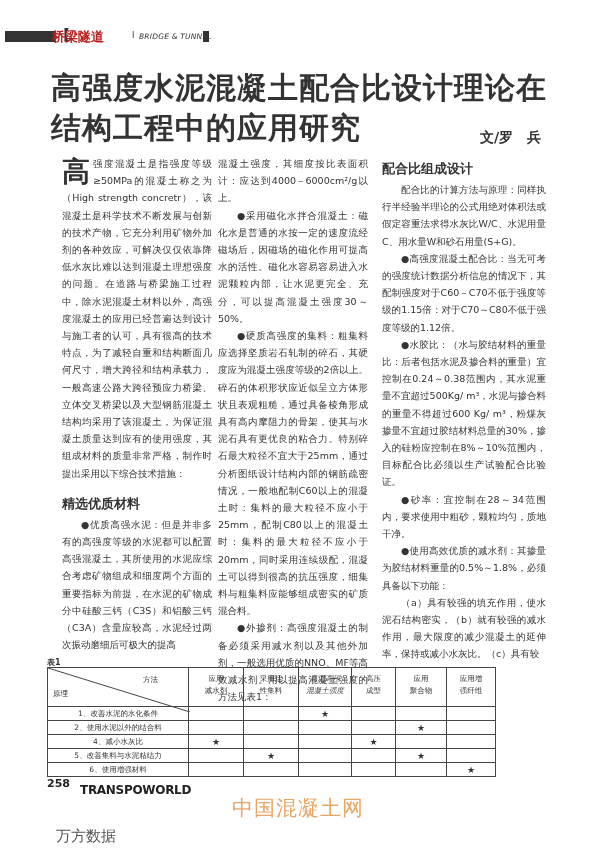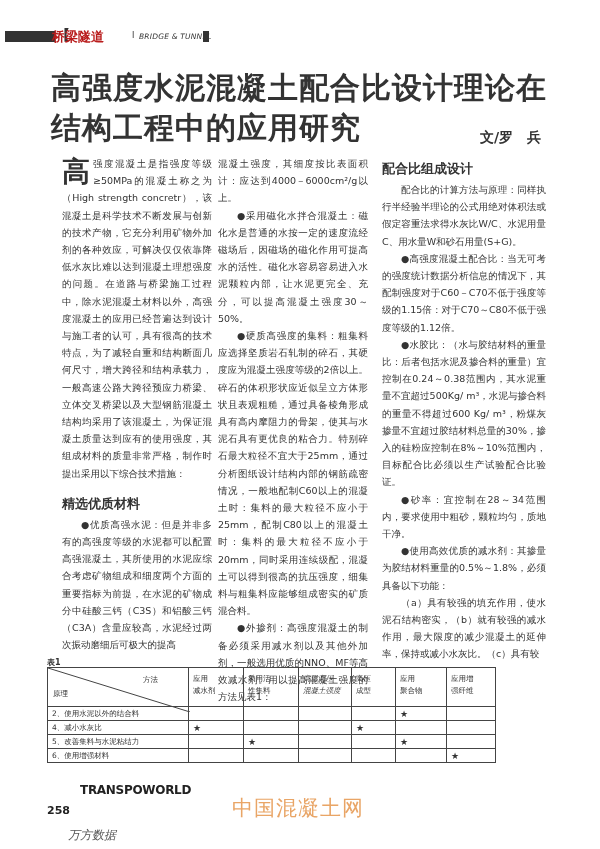--- a/index.html
+++ b/index.html
@@ -22,34 +22,34 @@
   .col1 { left: 62px; top: 155px; width: 150px; }
   .col2 { left: 218px; top: 155px; width: 150px; }
   .col3 { left: 382px; top: 155px; width: 164px; }
 
   .dropcap { float: left; font-size: 28px; font-weight: bold; line-height: 30px; margin: 2px 3px 0 0; color: #333; }
   .indent { text-indent: 2em; }
   .sec-head { font-size: 13px; font-weight: bold; line-height: 20px; margin: 12px 0 2px 0 !important; color: #333; }
   .col3 .sec-head { margin-top: 4px !important; }
 
   .table-caption { position: absolute; left: 47px; top: 657px; font-size: 8px; font-weight: bold; color: #333; text-align: center; }
-  table.t1 { position: absolute; left: 47px; top: 667px; border-collapse: collapse; font-size: 7.5px; color: #333; }
+  table.t1 { position: absolute; left: 47px; top: 667px; border-collapse: collapse; font-size: 7.5px; color: #333; text-align: center; }
   table.t1 td { border: 1px solid #444; padding: 1px 4px; height: 11px; }
   table.t1 tr.head td { height: 32px; vertical-align: top; padding-top: 5px; line-height: 12px; }
   .diag-cell { position: relative; width: 140px; padding: 0 !important; }
   .diag-cell svg { position: absolute; left: 0; top: 0; }
   .diag-method { position: absolute; right: 30px; top: 6px; }
   .diag-principle { position: absolute; left: 5px; bottom: 6px; margin-top: 32px; }
   .c1 { width: 46px; } .c2 { width: 46px; } .c3 { width: 44px; font-style: italic; } .c4 { width: 35px; } .c5 { width: 42px; } .c6 { width: 40px; }
   .star { font-size: 9px; }
 
-  .page-num { position: absolute; left: 47px; top: 804px; font-size: 11px; font-weight: bold; color: #222; }
+  .page-num { position: absolute; left: 47px; top: 777px; font-size: 11px; font-weight: bold; color: #222; }
   .journal { position: absolute; left: 80px; top: 783px; font-size: 12px; font-weight: bold; color: #222; letter-spacing: -0.3px; }
   .watermark { position: absolute; left: 232px; top: 794px; font-size: 21px; color: #e9a566; letter-spacing: 1px; }
-  .source { position: absolute; left: 68px; top: 827px; font-size: 12px; color: #555; font-family: "DejaVu Serif", serif; font-style: italic; }
+  .source { position: absolute; left: 56px; top: 827px; font-size: 15px; color: #555; font-family: "DejaVu Serif", serif; }
 </style>
 </head>
 <body>
 
 <div class="header-bar"></div>
 <div class="header-bracket-l">【</div>
 <div class="header-section">桥梁隧道</div>
 <div class="header-sep">I</div>
 <div class="header-en">BRIDGE &amp; TUNNEL</div>
 <div class="header-bracket-r"></div>
@@ -100,20 +100,29 @@
     <td class="c1"><span>应用</span><br><span>减水剂</span></td>
     <td class="c2"><span>采用活</span><br><span>性集料</span></td>
     <td class="c3"><span>高温高压</span><br><span>混凝土强度</span></td>
     <td class="c4"><span>高压</span><br><span>成型</span></td>
     <td class="c5"><span>应用</span><br><span>聚合物</span></td>
     <td class="c6"><span>应用增</span><br><span>强纤维</span></td>
   </tr>
   </tbody>
     <tbody id="t1-body">
       <tr>
+        <td>1、改善水泥的水化条件</td>
+        <td><span class="star"></span></td>
+        <td><span class="star"></span></td>
+        <td><span class="star">★</span></td>
+        <td><span class="star"></span></td>
+        <td><span class="star"></span></td>
+        <td><span class="star"></span></td>
+      </tr>
+      <tr>
         <td>2、使用水泥以外的结合料</td>
         <td><span class="star"></span></td>
         <td><span class="star"></span></td>
         <td><span class="star"></span></td>
         <td><span class="star"></span></td>
         <td><span class="star">★</span></td>
         <td><span class="star"></span></td>
       </tr>
       <tr>
         <td>4、减小水灰比</td>

